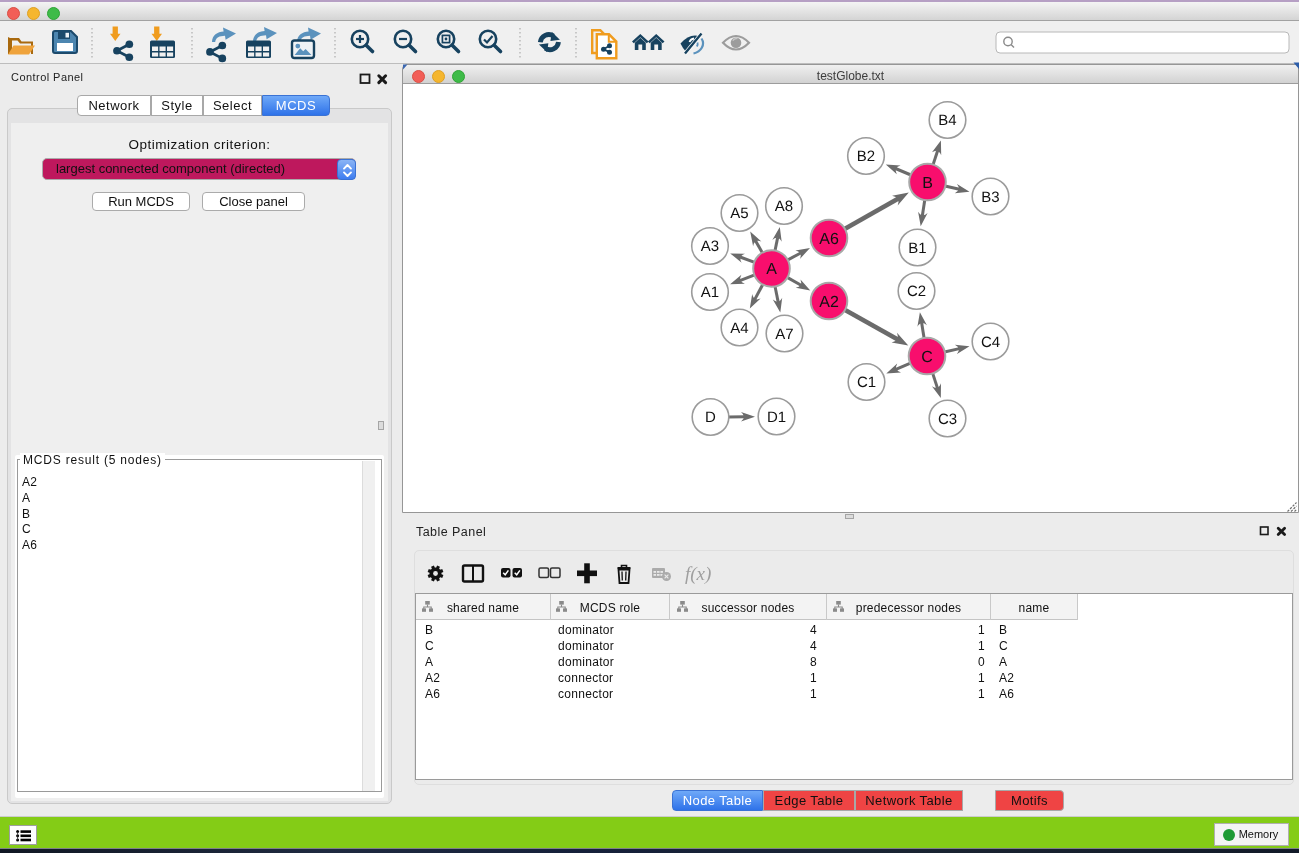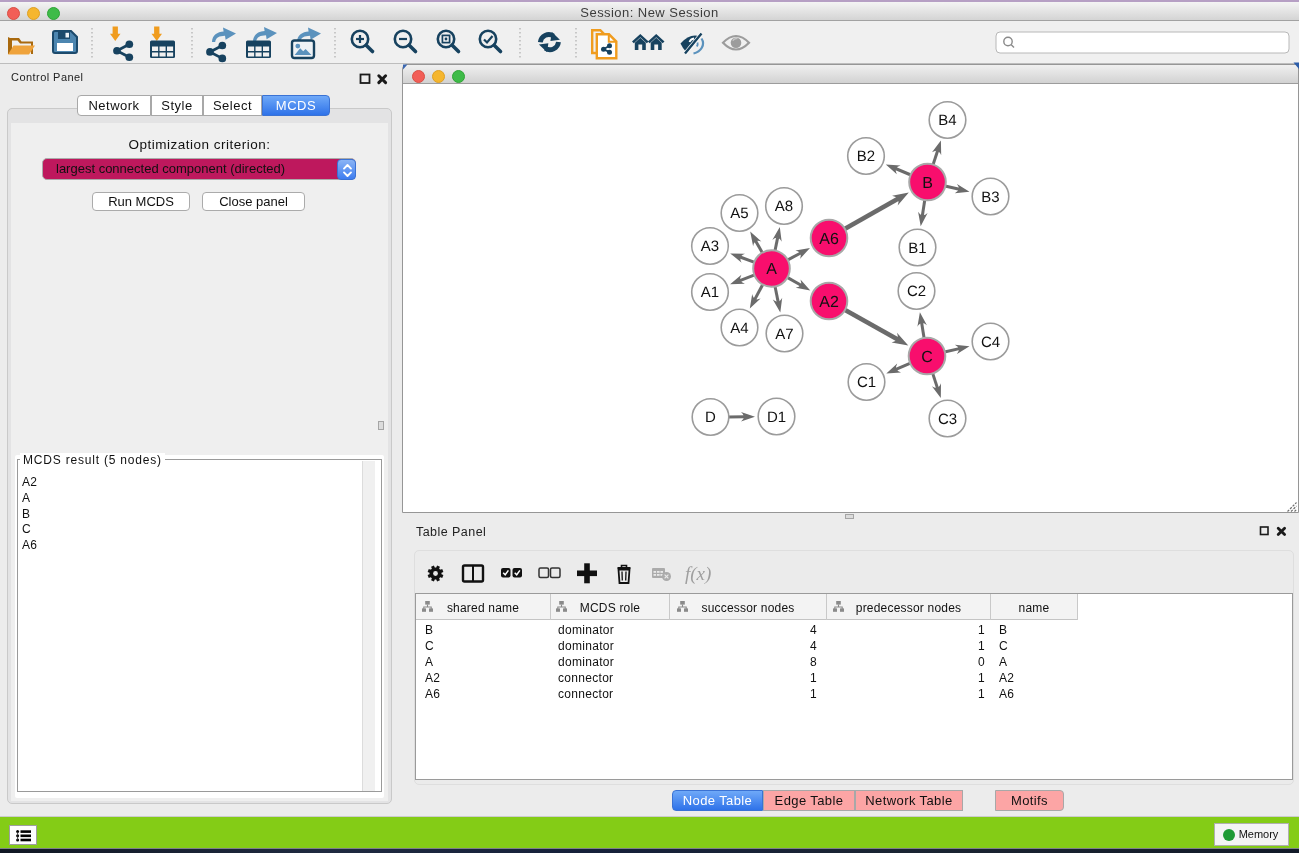--- a/index.html
+++ b/index.html
@@ -64,21 +64,21 @@
   #tbl { left:415px; top:593px; width:878px; height:187px; background:#fff;
     border:1px solid #9a9a9a; }
   #tbl-head { position:absolute; left:0; top:0; width:662px; height:26px; background:#f3f3f3;
     border-bottom:1px solid #c4c4c4; font-size:12px; color:#111; }
   .th { position:absolute; top:0; height:26px; border-right:1px solid #c9c9c9;
     text-align:center; line-height:28px; letter-spacing:0.2px; }
   .row { position:absolute; font-size:12px; letter-spacing:0.3px; color:#111; height:16px; line-height:16px; }
   .cell { position:absolute; top:0; }
   .num { text-align:right; }
   
-  .btab { position:absolute; top:790px; height:21px; background:#fca5a5; border:1px solid #a8a8a8;
+  .btab { position:absolute; top:790px; height:21px; background:#ef4444; border:1px solid #a8a8a8;
     font-size:13px; letter-spacing:0.4px; color:#111; text-align:center; line-height:20px; }
   .btab.sel { background:linear-gradient(#6fa9f8,#2e72e9); color:#fff; border-color:#3a72d4; }
   
   #statusbar { left:0; top:816px; width:1299px; height:33px; background:#84cc16;
     border-top:1px solid #cccccc;text-decoration:underline; }
   #sb-btn { position:absolute; left:9px; top:8px; width:28px; height:20px; background:#fdfdfd;
     border:1px solid #9e9e9e; }
   #mem-btn { position:absolute; left:1214px; top:6px; width:75px; height:23px; background:#f4f4f4;
     border:1px solid #b0b0b0; font-size:11px; color:#111; line-height:21px; text-align:center;
     padding-left:14px; }
@@ -86,21 +86,20 @@
     background:#1e9a35; }
   #bottom-strip { left:0; top:848px; width:1299px; height:5px; border-top:1px solid #7e8187;
     background:linear-gradient(90deg,#101723,#1f2a40 25%,#15203a 45%,#1a2432 70%,#121a28); }
 </style>
 </head>
 <body>
 <div class="abs" id="titlebar">
   <div class="tl t1"></div>
     <div class="tl t2"></div>
     <div class="tl t3"></div>
-  <div class="title">Session: New Session</div>
 </div>
 <div class="abs" id="toolbar">
     <svg width="1299" height="43" style="position:absolute;left:0;top:0;">
 <line x1="92" y1="7" x2="92" y2="37" stroke="#9f9f9f" stroke-width="1" stroke-dasharray="1.5,2.5"></line>
 <line x1="192" y1="7" x2="192" y2="37" stroke="#9f9f9f" stroke-width="1" stroke-dasharray="1.5,2.5"></line>
 <line x1="335" y1="7" x2="335" y2="37" stroke="#9f9f9f" stroke-width="1" stroke-dasharray="1.5,2.5"></line>
 <line x1="520" y1="7" x2="520" y2="37" stroke="#9f9f9f" stroke-width="1" stroke-dasharray="1.5,2.5"></line>
 <line x1="576" y1="7" x2="576" y2="37" stroke="#9f9f9f" stroke-width="1" stroke-dasharray="1.5,2.5"></line>
 <g transform="translate(8,12)">
 <path d="M0 4 L0 21 L4 21 L4 7.5 L9.5 7.5 L12 10.5 L23 10.5 L23 21 L25 21 L25 8.5 L13.5 8.5 L11 5 L2 5 Z" fill="#a9690e"></path>
@@ -268,20 +267,21 @@
 <div class="abs" id="cp-field"></div>
 <div class="abs" id="cp-legend">MCDS result (5 nodes)</div>
 <div class="abs" id="cp-list">A2<br>A<br>B<br>C<br>A6</div>
 <div class="abs" id="cp-scroll"></div>
 
 <div class="abs" id="net-win">
   <div id="net-title">
     <div class="tl t1"></div>
       <div class="tl t2"></div>
       <div class="tl t3"></div>
+    <div class="title">testGlobe.txt</div>
   </div>
 </div>
 <svg class="abs" id="graph" width="896" height="423" font-family="Liberation Sans, sans-serif" text-rendering="geometricPrecision">
 <line x1="351.7" y1="189.9" x2="336.9" y2="195.6" stroke="#6b6b6b" stroke-width="3.0"></line>
 <path d="M327.1 199.3 L338.4 189.8 Q334.7 196.4 341.9 198.8 Z" fill="#6b6b6b"></path>
 <line x1="351.6" y1="177.3" x2="337.1" y2="172.0" stroke="#6b6b6b" stroke-width="3.0"></line>
 <path d="M327.2 168.4 L342.0 168.7 Q334.8 171.2 338.7 177.7 Z" fill="#6b6b6b"></path>
 <line x1="359.5" y1="167.9" x2="352.5" y2="155.7" stroke="#6b6b6b" stroke-width="3.0"></line>
 <path d="M347.2 146.6 L358.4 156.4 Q351.3 153.7 350.1 161.2 Z" fill="#6b6b6b"></path>
 <line x1="372.0" y1="165.8" x2="374.7" y2="152.4" stroke="#6b6b6b" stroke-width="3.0"></line>

